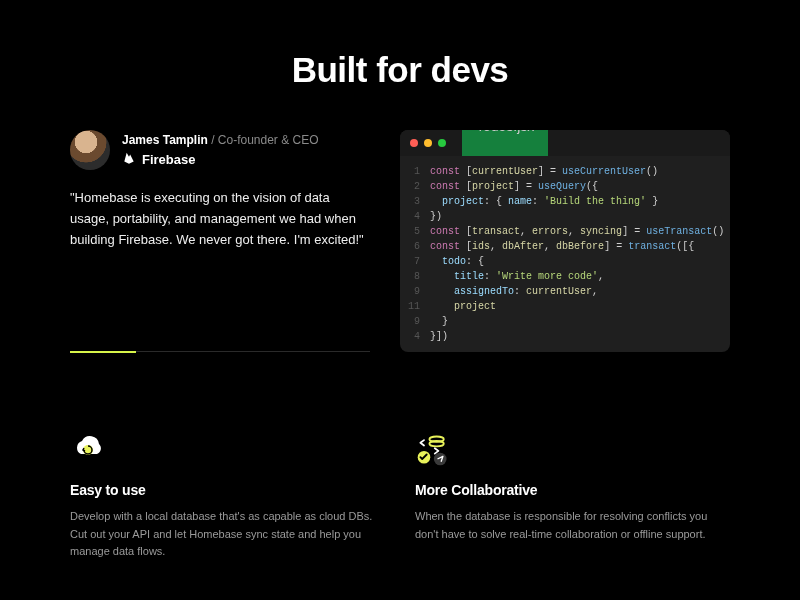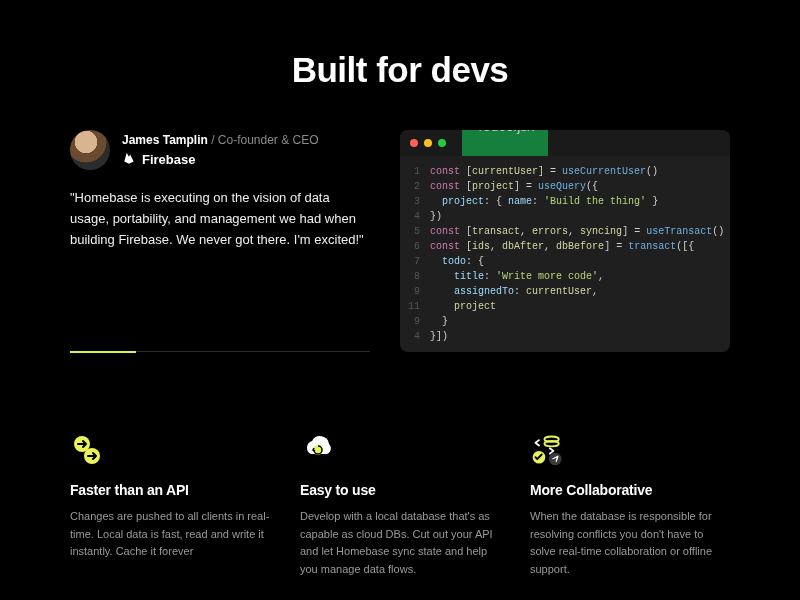--- a/index.html
+++ b/index.html
@@ -194,32 +194,20 @@
           </div>
         <div class="code" id="code"><div><span class="kw">const</span><span class="punc"> [</span><span class="id">currentUser</span><span class="punc">] = </span><span class="fn">useCurrentUser</span><span class="punc">()</span></div><div><span class="kw">const</span><span class="punc"> [</span><span class="id">project</span><span class="punc">] = </span><span class="fn">useQuery</span><span class="punc">({</span></div><div><span class="punc">  </span><span class="key">project</span><span class="punc">: { </span><span class="key">name</span><span class="punc">: </span><span class="str">'Build the thing'</span><span class="punc"> }</span></div><div><span class="punc">})</span></div><div><span class="kw">const</span><span class="punc"> [</span><span class="id">transact</span><span class="punc">, </span><span class="id">errors</span><span class="punc">, </span><span class="id">syncing</span><span class="punc">] = </span><span class="fn">useTransact</span><span class="punc">()</span></div><div><span class="kw">const</span><span class="punc"> [</span><span class="id">ids</span><span class="punc">, </span><span class="id">dbAfter</span><span class="punc">, </span><span class="id">dbBefore</span><span class="punc">] = </span><span class="fn">transact</span><span class="punc">([{</span></div><div><span class="punc">  </span><span class="key">todo</span><span class="punc">: {</span></div><div><span class="punc">    </span><span class="key">title</span><span class="punc">: </span><span class="str">'Write more code'</span><span class="punc">,</span></div><div><span class="punc">    </span><span class="key">assignedTo</span><span class="punc">: </span><span class="id">currentUser</span><span class="punc">,</span></div><div><span class="punc">    </span><span class="id">project</span></div><div><span class="punc">  }</span></div><div><span class="punc">}])</span></div></div>
       </div>
     </div>
   </div>
 
   <div class="features" id="features">
       <div class="feature">
         <div class="feat-icon">
           <svg width="36" height="36" viewBox="0 0 36 36">
-            <circle cx="12" cy="12" r="8" fill="#e8f25a"></circle>
-            <path d="M8 12h8m-3-3 3 3-3 3" stroke="#000" stroke-width="2" fill="none" stroke-linecap="round" stroke-linejoin="round"></path>
-            <circle cx="22" cy="24" r="8" fill="#e8f25a"></circle>
-            <path d="M18 24h8m-3-3 3 3-3 3" stroke="#000" stroke-width="2" fill="none" stroke-linecap="round" stroke-linejoin="round"></path>
-          </svg>
-        </div>
-        <div class="feat-title">Faster than an API</div>
-        <div class="feat-body">Changes are pushed to all clients in real-time. Local data is fast, read and write it instantly. Cache it forever</div>
-      </div>
-      <div class="feature">
-        <div class="feat-icon">
-          <svg width="36" height="36" viewBox="0 0 36 36">
             <path d="M11 22a7 7 0 0 1 1-13 9 9 0 0 1 17 3 6 6 0 0 1-2 10H11z" fill="#fff"></path>
             <circle cx="18" cy="18" r="5" fill="#e8f25a"></circle>
             <path d="M18 14a4 4 0 1 1-4 4" stroke="#000" stroke-width="1.5" fill="none"></path>
             <path d="m14 16-1 2 2 1" stroke="#000" stroke-width="1.5" fill="none"></path>
           </svg>
         </div>
         <div class="feat-title">Easy to use</div>
         <div class="feat-body">Develop with a local database that's as capable as cloud DBs. Cut out your API and let Homebase sync state and help you manage data flows.</div>
       </div>
       <div class="feature">

